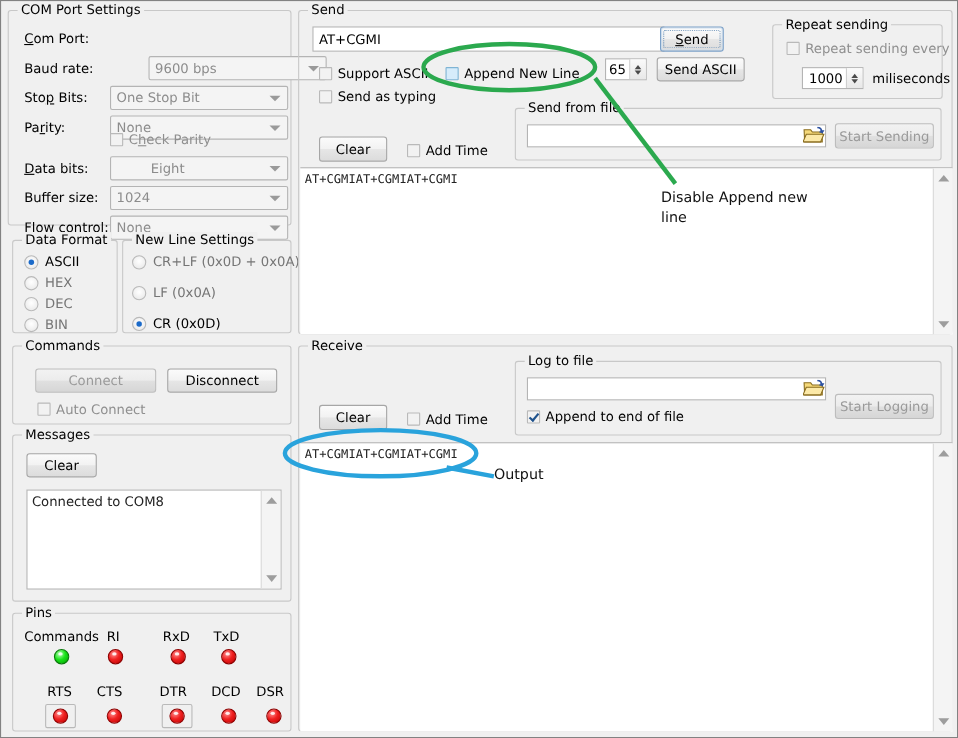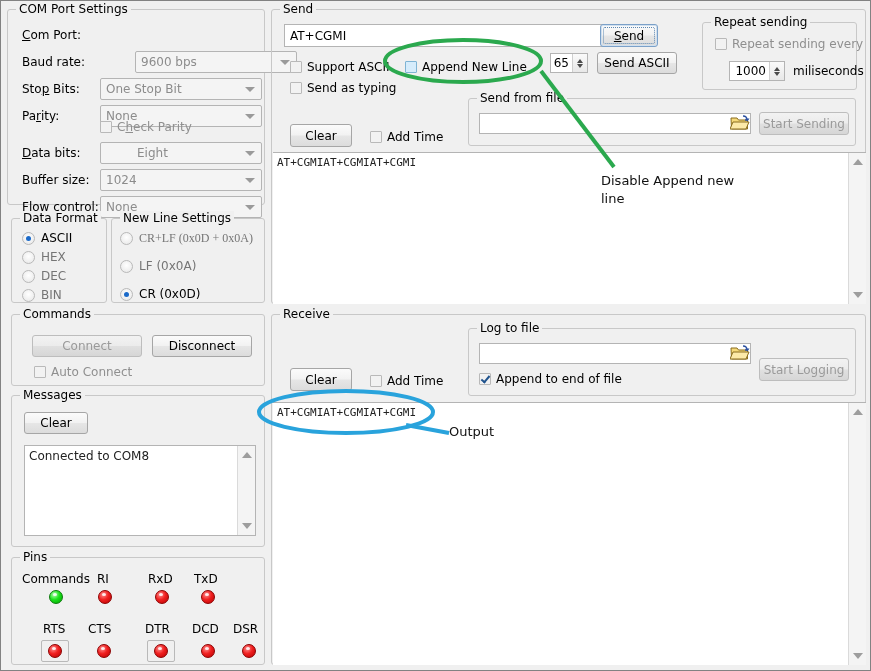--- a/index.html
+++ b/index.html
@@ -381,21 +381,21 @@
       <span>DEC</span>
     </div>
     <div class="rd dim" style="left:10px; top:69px;">
       <span class="circ"></span>
       <span>BIN</span>
     </div>
   </div>
 
   <div class="grp" style="left:110px; top:217px; width:154px; height:85px;">
     <span class="grp-title">New Line Settings</span>
-    <div class="rd dim" style="left:8px; top:12px;font-family:Liberation Serif, serif;">
+    <div class="rd dim" style="left:8px; top:12px;">
       <span class="circ"></span>
       <span>CR+LF (0x0D + 0x0A)</span>
     </div>
     <div class="rd dim" style="left:8px; top:40px;">
       <span class="circ"></span>
       <span>LF (0x0A)</span>
     </div>
     <div class="rd" style="left:8px; top:68px;">
       <span class="circ sel"></span>
       <span>CR (0x0D)</span>

